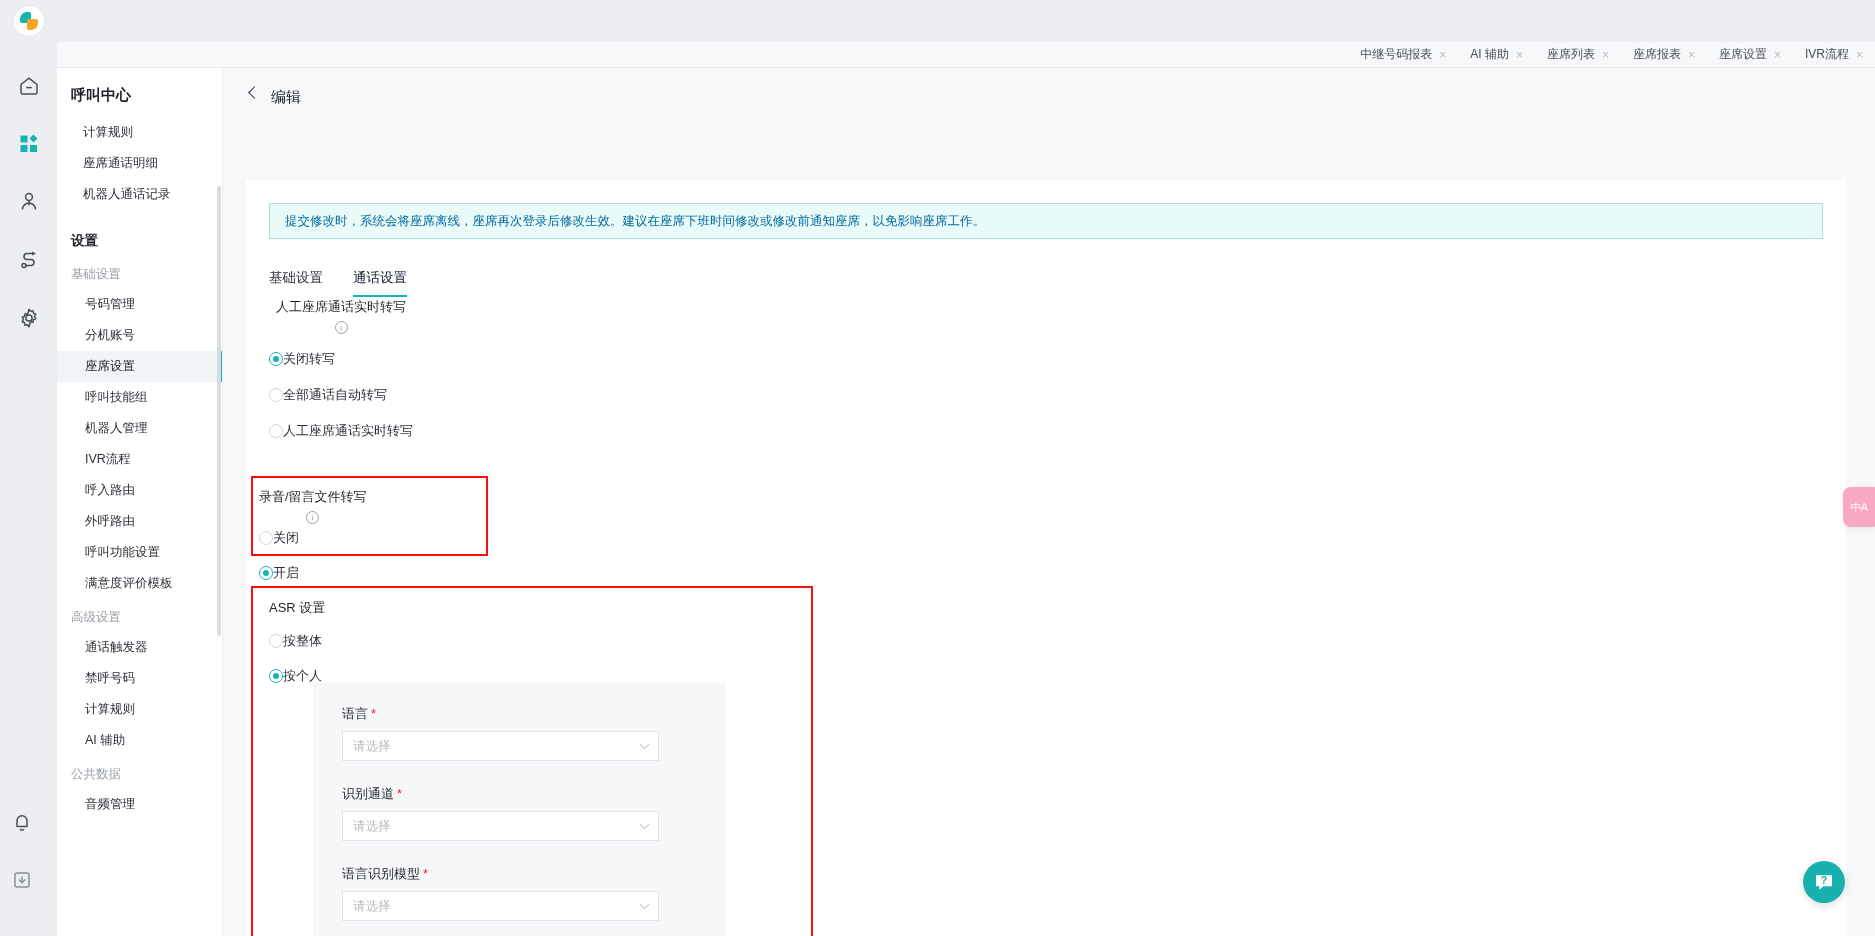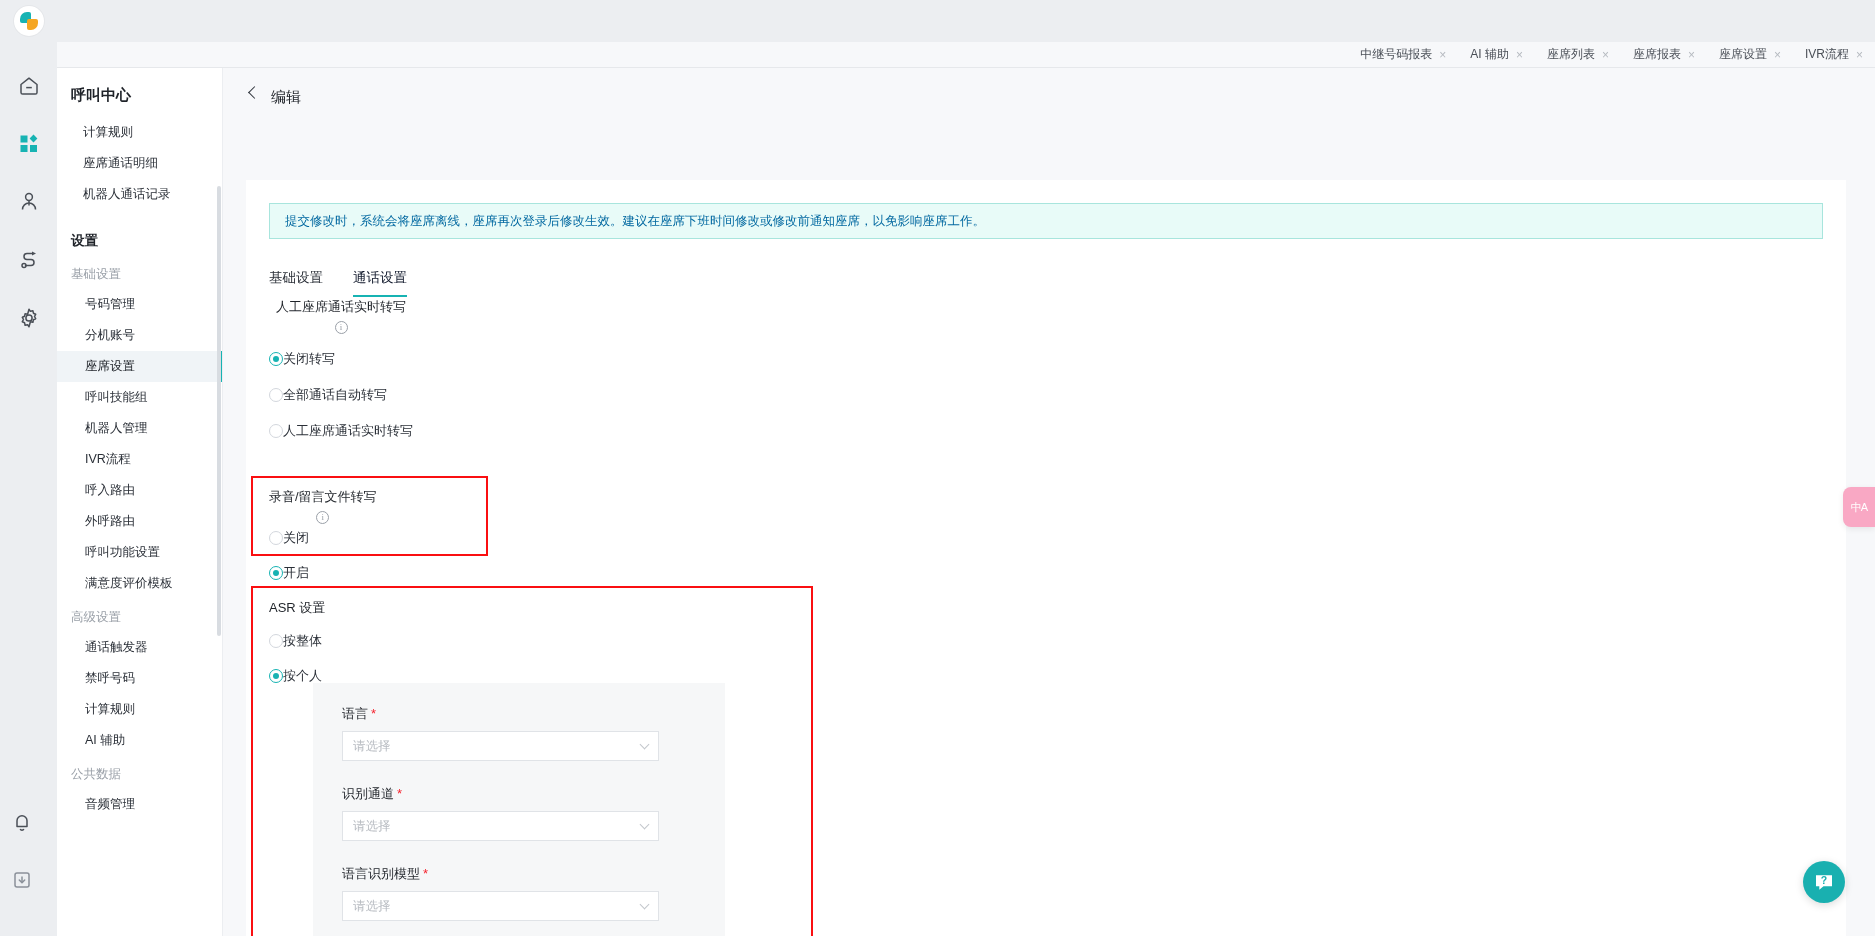--- a/index.html
+++ b/index.html
@@ -389,21 +389,21 @@
           <span class="radio"></span>
           <span>全部通话自动转写</span>
         </div>
         <div class="radio-row" style="margin-top:18px;">
           <span class="radio"></span>
           <span>人工座席通话实时转写</span>
         </div>
       </div>
 
       <div class="red-box" style="top:296px; left:5px; width:237px; height:80px;"></div>
-      <div style="position:absolute; top:308px; left:23px;">
+      <div style="position:absolute; top:308px; left:13px;">
         <div class="field-label">
           <span>录音/留言文件转写</span>
           <span class="info-i">i</span>
         </div>
         <div class="radio-row" style="margin-top:5px;">
           <span class="radio"></span>
           <span>关闭</span>
         </div>
         <div class="radio-row" style="margin-top:17px;">
           <span class="radio on"></span>

